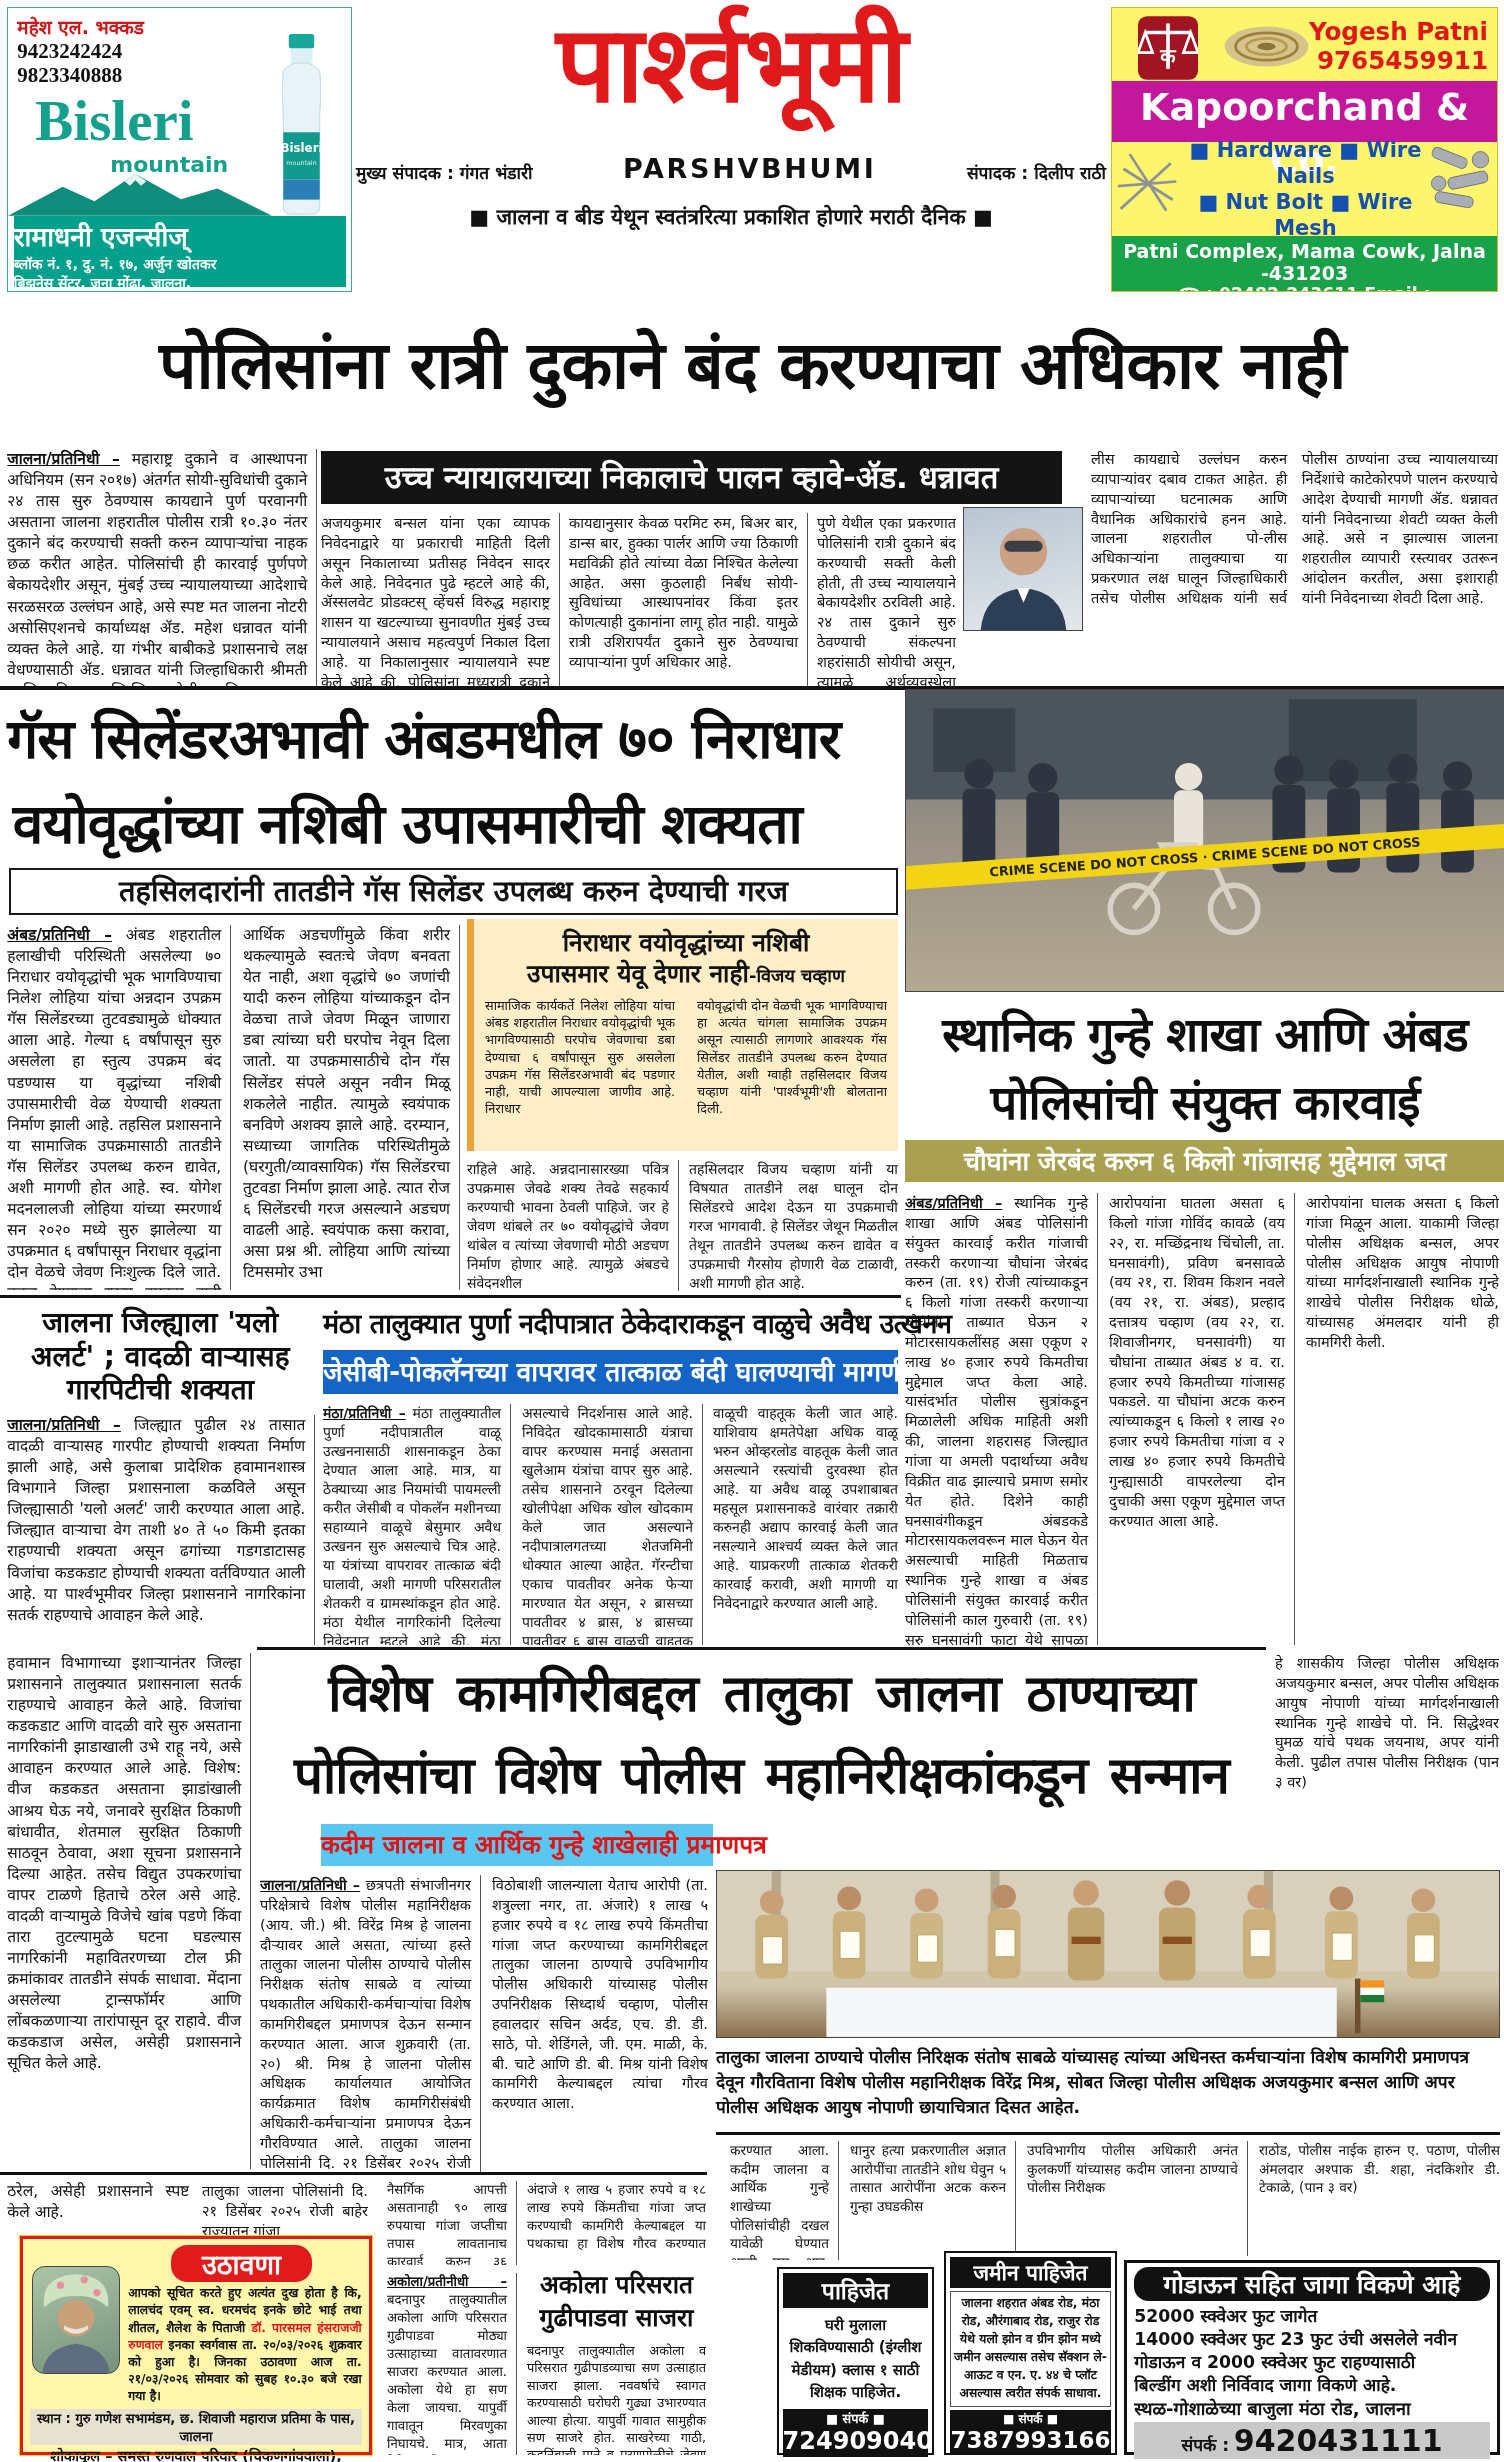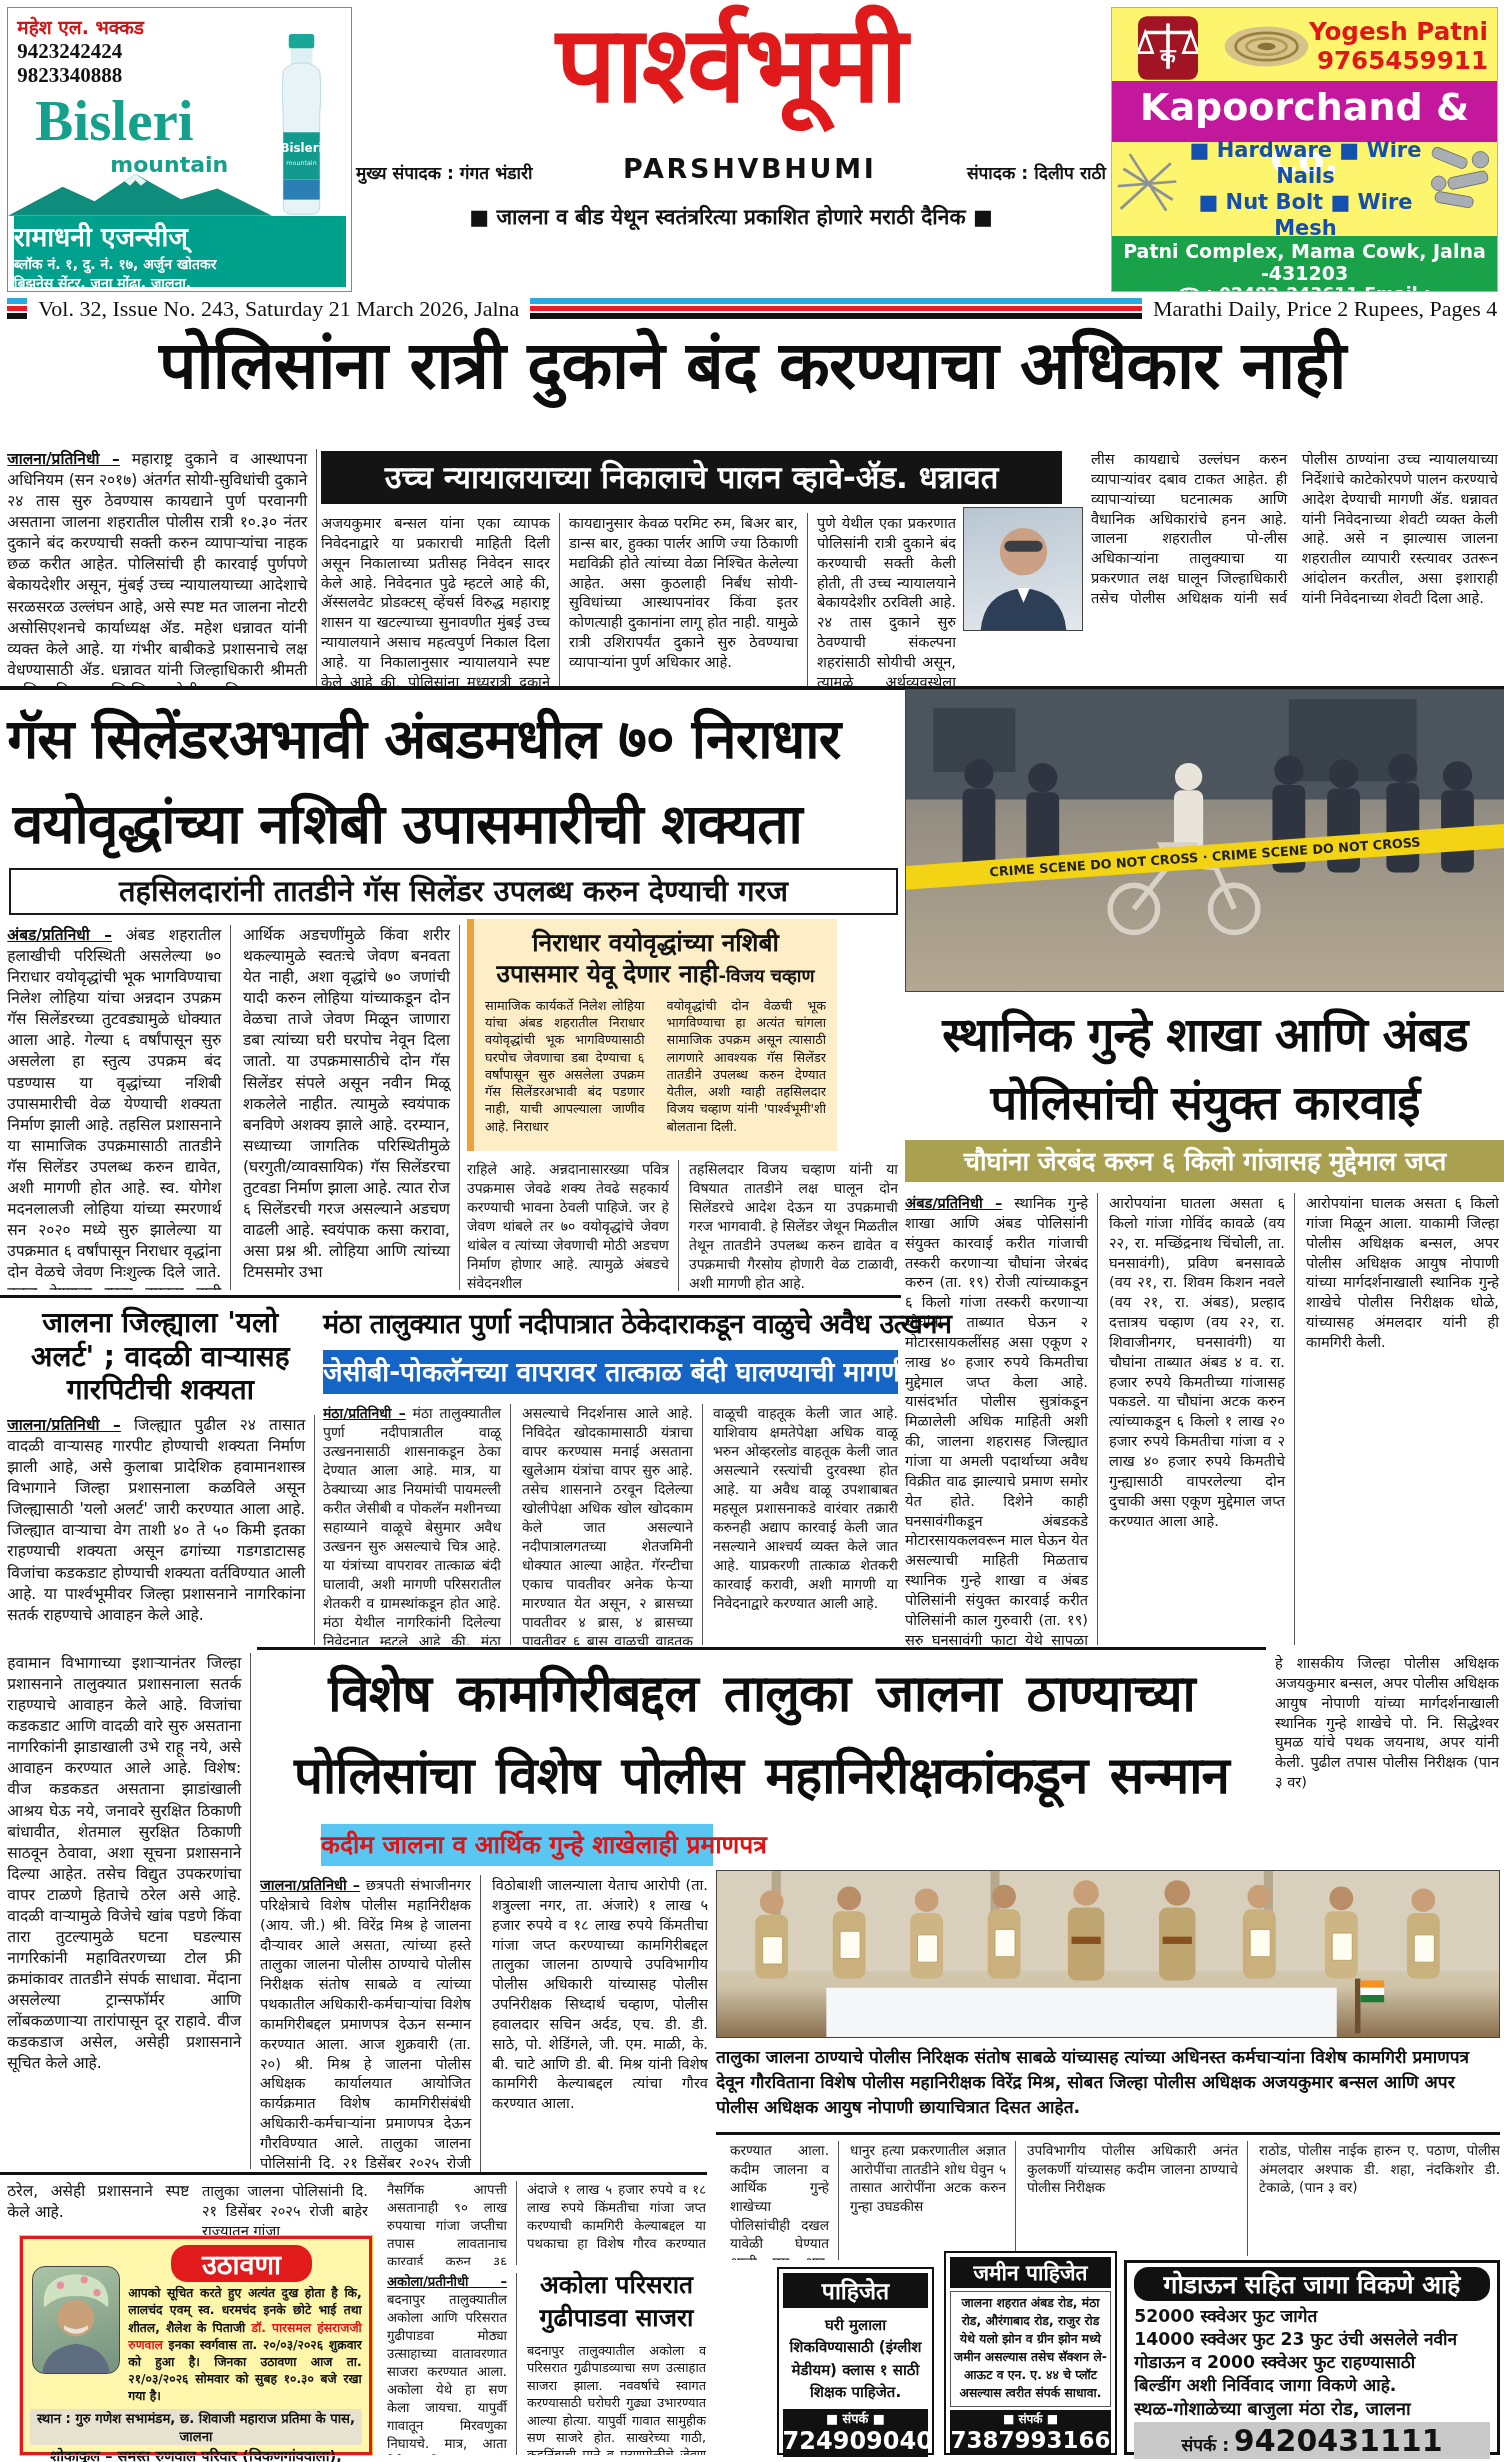--- a/index.html
+++ b/index.html
@@ -106,34 +106,20 @@
       <div>■ Nut Bolt ■ Wire Mesh</div>
       <div>■ Rope ■ Paras Miracle</div>
 
     </div>
     <div class="abs center" style="left:0;top:228px;width:100%;height:57px;background:#19a24a;color:#fff">
       <div style="font-size:19px;font-weight:800;padding-top:3.6px">Patni Complex, Mama Cowk, Jalna -431203</div>
       <div style="font-size:17.3px;font-weight:700">☎ : 02482-243611 Email : kcco1962@gmail.com</div>
     </div>
   </div>
 
-  <div class="abs" style="left:7.3px;top:294px;width:1490px;height:29px;display:flex;align-items:center;gap:11px">
-    <span class="stripe3" style="width:20px">
-      <span style="height:5.5px;background:#29abe2;margin-bottom:1.8px"></span>
-      <span style="height:5.5px;background:#ed1c24;margin-bottom:1.8px"></span>
-      <span style="height:5.5px;background:#111"></span>
-    </span>
-    <span class="serif nowrap" style="font-size:22px">Vol. 32, Issue No. 243, Saturday 21 March 2026, Jalna</span>
-    <span class="stripe3" style="flex:1">
-      <span style="height:5.5px;background:#29abe2;margin-bottom:1.8px"></span>
-      <span style="height:5.5px;background:#ed1c24;margin-bottom:1.8px"></span>
-      <span style="height:5.5px;background:#111"></span>
-    </span>
-    <span class="serif nowrap" style="font-size:22px">Marathi Daily, Price 2 Rupees, Pages 4</span>
-  </div>
 
   <div class="abs hl center nowrap" style="left:7.3px;top:325px;width:1490px;font-size:66px;line-height:1.25">पोलिसांना रात्री दुकाने बंद करण्याचा अधिकार नाही</div>
 
   <div class="abs bt vr" style="left:7.3px;top:449px;width:310px;height:237px">
     <span class="byline">जालना/प्रतिनिधी –</span><span> महाराष्ट्र दुकाने व आस्थापना अधिनियम (सन २०१७) अंतर्गत सोयी-सुविधांची दुकाने २४ तास सुरु ठेवण्यास कायद्याने पुर्ण परवानगी असताना जालना शहरातील पोलीस रात्री १०.३० नंतर दुकाने बंद करण्याची सक्ती करुन व्यापाऱ्यांचा नाहक छळ करीत आहेत. पोलिसांची ही कारवाई पुर्णपणे बेकायदेशीर असून, मुंबई उच्च न्यायालयाच्या आदेशाचे सरळसरळ उल्लंघन आहे, असे स्पष्ट मत जालना नोटरी असोसिएशनचे कार्याध्यक्ष ॲड. महेश धन्नावत यांनी व्यक्त केले आहे. या गंभीर बाबीकडे प्रशासनाचे लक्ष वेधण्यासाठी ॲड. धन्नावत यांनी जिल्हाधिकारी श्रीमती आशिमा मित्तल आणि जिल्हा पोलीस अधिक्षक</span>
   </div>
   <div class="abs center" style="left:321px;top:451px;width:741px;height:53px;background:#141414;color:#fff;font-size:31px;font-weight:800;line-height:53px">उच्च न्यायालयाच्या निकालाचे पालन व्हावे-ॲड. धन्नावत</div>
   <div class="abs bt vr" style="left:321px;top:513px;width:239px;height:173px;font-size:14.6px">अजयकुमार बन्सल यांना एका व्यापक निवेदनाद्वारे या प्रकाराची माहिती दिली असून निकालाच्या प्रतीसह निवेदन सादर केले आहे. निवेदनात पुढे म्हटले आहे की, ॲस्सलवेट प्रोडक्टस् व्हेंचर्स विरुद्ध महाराष्ट्र शासन या खटल्याच्या सुनावणीत मुंबई उच्च न्यायालयाने असाच महत्वपुर्ण निकाल दिला आहे. या निकालानुसार न्यायालयाने स्पष्ट केले आहे की, पोलिसांना मध्यरात्री दुकाने बंद करण्याचे आदेश देण्याचा कोणताही अधिकार नाही.</div>
   <div class="abs bt vr" style="left:569px;top:513px;width:239px;height:173px;font-size:14.6px">कायद्यानुसार केवळ परमिट रुम, बिअर बार, डान्स बार, हुक्का पार्लर आणि ज्या ठिकाणी मद्यविक्री होते त्यांच्या वेळा निश्चित केलेल्या आहेत. असा कुठलाही निर्बंध सोयी-सुविधांच्या आस्थापनांवर किंवा इतर कोणत्याही दुकानांना लागू होत नाही. यामुळे रात्री उशिरापर्यंत दुकाने सुरु ठेवण्याचा व्यापाऱ्यांना पुर्ण अधिकार आहे.</div>
   <div class="abs bt" style="left:817px;top:513px;width:139px;height:173px;font-size:14.6px">पुणे येथील एका प्रकरणात पोलिसांनी रात्री दुकाने बंद करण्याची सक्ती केली होती, ती उच्च न्यायालयाने बेकायदेशीर ठरविली आहे. २४ तास दुकाने सुरु ठेवण्याची संकल्पना शहरांसाठी सोयीची असून, त्यामुळे अर्थव्यवस्थेला चालना मिळते, ग्राहक सुद्धा खरेदी करु शकतात, असे असताना जालना शहरातील पो-</div>
@@ -151,21 +137,21 @@
 
   <div class="abs hl nowrap" style="left:7.3px;top:699px;width:891px;font-size:55px">गॅस सिलेंडरअभावी अंबडमधील ७० निराधार</div>
   <div class="abs hl nowrap" style="left:12.8px;top:784px;width:891px;font-size:55px">वयोवृद्धांच्या नशिबी उपासमारीची शक्यता</div>
   <div class="abs center" style="left:9px;top:868px;width:889px;height:47px;border:2.7px solid #1a1a1a;font-size:29px;font-weight:800;line-height:42px">तहसिलदारांनी तातडीने गॅस सिलेंडर उपलब्ध करुन देण्याची गरज</div>
 
   <div class="abs bt vr" style="left:7.3px;top:925px;width:224px;height:365px">
     <span class="byline">अंबड/प्रतिनिधी –</span><span> अंबड शहरातील हलाखीची परिस्थिती असलेल्या ७० निराधार वयोवृद्धांची भूक भागविण्याचा निलेश लोहिया यांचा अन्नदान उपक्रम गॅस सिलेंडरच्या तुटवड्यामुळे धोक्यात आला आहे. गेल्या ६ वर्षांपासून सुरु असलेला हा स्तुत्य उपक्रम बंद पडण्यास या वृद्धांच्या नशिबी उपासमारीची वेळ येण्याची शक्यता निर्माण झाली आहे. तहसिल प्रशासनाने या सामाजिक उपक्रमासाठी तातडीने गॅस सिलेंडर उपलब्ध करुन द्यावेत, अशी मागणी होत आहे. स्व. योगेश मदनलालजी लोहिया यांच्या स्मरणार्थ सन २०२० मध्ये सुरु झालेल्या या उपक्रमात ६ वर्षांपासून निराधार वृद्धांना दोन वेळचे जेवण निःशुल्क दिले जाते. करुन देण्याचा स्तुत्य उपक्रम हाती घेतलेला आहे. शहरातील वृद्ध ज्यांना</span>
   </div>
   <div class="abs bt vr" style="left:243px;top:925px;width:217px;height:365px">आर्थिक अडचणींमुळे किंवा शरीर थकल्यामुळे स्वतःचे जेवण बनवता येत नाही, अशा वृद्धांचे ७० जणांची यादी करुन लोहिया यांच्याकडून दोन वेळचा ताजे जेवण मिळून जाणारा डबा त्यांच्या घरी घरपोच नेवून दिला जातो. या उपक्रमासाठीचे दोन गॅस सिलेंडर संपले असून नवीन मिळू शकलेले नाहीत. त्यामुळे स्वयंपाक बनविणे अशक्य झाले आहे. दरम्यान, सध्याच्या जागतिक परिस्थितीमुळे (घरगुती/व्यावसायिक) गॅस सिलेंडरचा तुटवडा निर्माण झाला आहे. त्यात रोज ६ सिलेंडरची गरज असल्याने अडचण वाढली आहे. स्वयंपाक कसा करावा, असा प्रश्न श्री. लोहिया आणि त्यांच्या टिमसमोर उभा</div>
 
-  <div class="abs" style="left:467px;top:919px;width:370px;height:232px;background:#fdeec8;border-left:7.3px solid #eca13b;padding:9px 11px">
+  <div class="abs" style="left:467px;top:919px;width:431px;height:232px;background:#fdeec8;border-left:7.3px solid #eca13b;padding:9px 11px">
     <div class="center" style="font-size:24.6px;font-weight:800;line-height:1.25">निराधार वयोवृद्धांच्या नशिबी</div>
     <div class="center" style="font-size:24.6px;font-weight:800;line-height:1.25"><span>उपासमार येवू देणार नाही</span><span style="font-size:18px">-विजय चव्हाण</span></div>
     <div style="display:flex;gap:22px;margin-top:7.3px">
       <div class="bt-s" style="width:50%;font-size:12.8px;height:137px">सामाजिक कार्यकर्ते निलेश लोहिया यांचा अंबड शहरातील निराधार वयोवृद्धांची भूक भागविण्यासाठी घरपोच जेवणाचा डबा देण्याचा ६ वर्षांपासून सुरु असलेला उपक्रम गॅस सिलेंडरअभावी बंद पडणार नाही, याची आपल्याला जाणीव आहे. निराधार</div>
       <div class="bt-s" style="width:50%;font-size:12.8px;height:137px">वयोवृद्धांची दोन वेळची भूक भागविण्याचा हा अत्यंत चांगला सामाजिक उपक्रम असून त्यासाठी लागणारे आवश्यक गॅस सिलेंडर तातडीने उपलब्ध करुन देण्यात येतील, अशी ग्वाही तहसिलदार विजय चव्हाण यांनी 'पार्श्वभूमी'शी बोलताना दिली.</div>
     </div>
   </div>
   <div class="abs bt vr" style="left:467px;top:1160px;width:212px;height:131px;font-size:14px">राहिले आहे. अन्नदानासारख्या पवित्र उपक्रमास जेवढे शक्य तेवढे सहकार्य करण्याची भावना ठेवली पाहिजे. जर हे जेवण थांबले तर ७० वयोवृद्धांचे जेवण थांबेल व त्यांच्या जेवणाची मोठी अडचण निर्माण होणार आहे. त्यामुळे अंबडचे संवेदनशील</div>
   <div class="abs bt" style="left:689px;top:1160px;width:209px;height:131px;font-size:14px">तहसिलदार विजय चव्हाण यांनी या विषयात तातडीने लक्ष घालून दोन सिलेंडरचे आदेश देऊन या उपक्रमाची गरज भागवावी. हे सिलेंडर जेथून मिळतील तेथून तातडीने उपलब्ध करुन द्यावेत व उपक्रमाची गैरसोय होणारी वेळ टाळावी, अशी मागणी होत आहे.</div>
 

